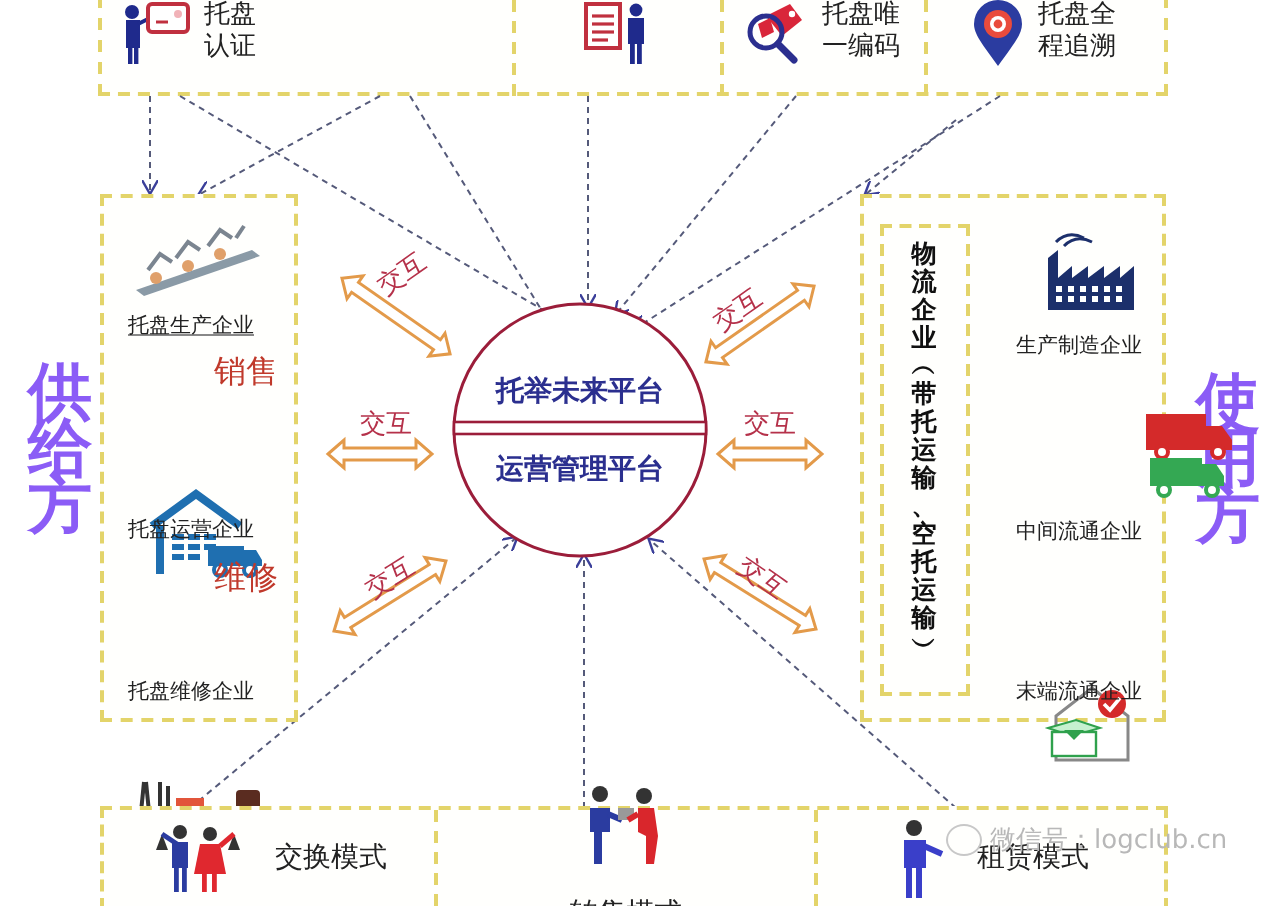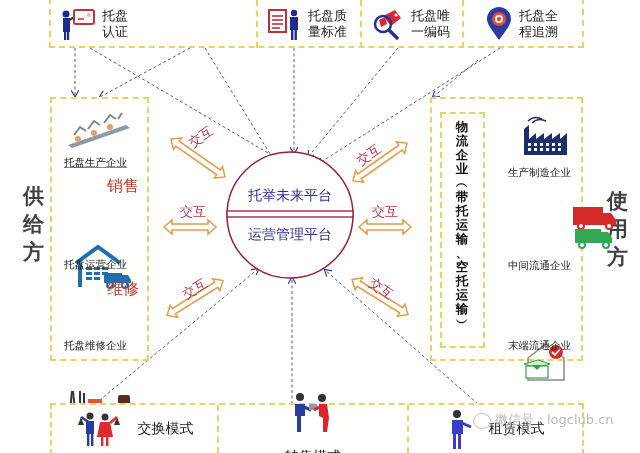--- a/index.html
+++ b/index.html
@@ -1,28 +1,28 @@
 <!DOCTYPE html>
 <html><head>
 <meta charset="utf-8">
 <style>
   html, body { margin:0; padding:0; background:#ffffff; }
   body { width:640px; height:453px; position:relative; overflow:hidden;
          font-family:"DejaVu Sans","Liberation Sans",sans-serif; color:#222; }
   .abs { position:absolute; }
   .dash-box { position:absolute; border:2px dashed #e3d46a; box-sizing:border-box; background:#fffffd; }
-  .top-cell { position:absolute; top:0; height:48px; display:flex; align-items:center; justify-content:center; gap:6px; box-sizing:border-box; }
+  .top-cell { position:absolute; top:0; height:48px; display:flex; align-items:flex-start; justify-content:center; gap:6px; box-sizing:border-box; }
   .top-cell + .top-cell { border-left:2px dashed #e3d46a; }
   .top-text { font-size:13px; line-height:16px; color:#222; width:42px; }
   .icon { display:inline-block; position:relative; }
-  .side-label { position:absolute; font-weight:bold; font-size:21px; line-height:28px; width:30px; text-align:right; color:#404040; }
+  .side-label { position:absolute; font-weight:bold; font-size:32px; line-height:28px; width:30px; text-align:right; color:#8b5cf6; }
   .ent-label { position:absolute; font-size:10.5px; color:#222; white-space:nowrap; text-decoration:underline; text-decoration-color:#888; }
   .small-red { position:absolute; font-size:16px; color:#c0392b; }
   .interact { position:absolute; font-size:13px; color:#b5314a; }
-  .circle-text { position:absolute; font-weight:normal; font-size:14px; color:#2b2f8f; text-align:center; width:120px; }
+  .circle-text { position:absolute; font-weight:bold; font-size:14px; color:#2b2f8f; text-align:center; width:120px; }
   .vertical-text { position:absolute; font-weight:bold; font-size:12.5px; line-height:14px; width:16px; text-align:center; color:#111; }
   .bottom-cell { position:absolute; top:0; height:100%; display:flex; align-items:center; justify-content:center; gap:16px; box-sizing:border-box; }
   .bottom-cell + .bottom-cell { border-left:2px dashed #e3d46a; }
   .bottom-text { font-size:14px; color:#222; }
   .watermark { position:absolute; font-size:13px; color:#b8b8b8; white-space:nowrap; }
   svg.overlay { position:absolute; left:0; top:0; pointer-events:none; }
 </style>
 </head>
 <body>
 
@@ -52,24 +52,20 @@
         <line x1="4" y1="8" x2="15" y2="8" stroke="#c0303f" stroke-width="1.6"></line>
         <line x1="4" y1="12" x2="15" y2="12" stroke="#c0303f" stroke-width="1.6"></line>
         <line x1="4" y1="16" x2="15" y2="16" stroke="#c0303f" stroke-width="1.6"></line>
         <line x1="4" y1="20" x2="12" y2="20" stroke="#c0303f" stroke-width="1.6"></line>
         <circle cx="26" cy="5" r="3.2" fill="#1f2a8c"></circle>
         <rect x="22" y="9" width="8" height="13" fill="#1f2a8c"></rect>
         <rect x="23" y="22" width="2.4" height="10" fill="#1f2a8c"></rect>
         <rect x="26.5" y="22" width="2.4" height="10" fill="#1f2a8c"></rect>
       </svg>
     </span>
-    <div class="top-text">
-        <div>托盘质</div>
-        <div>量标准</div>
-      </div>
   </div>
   <div class="top-cell" style="left:309px;width:102px;">
     <span class="icon" style="width:34px;height:32px;">
       <svg width="34" height="32" viewBox="0 0 34 32">
         <polygon points="12,8 24,2 30,10 20,18" fill="#d9263a"></polygon>
         <circle cx="25" cy="7" r="1.6" fill="#fff"></circle>
         <circle cx="12" cy="16" r="8" fill="none" stroke="#2b2f8f" stroke-width="2.5"></circle>
         <polygon points="8,12 14,9 16,16 10,19" fill="#d9263a"></polygon>
         <line x1="18" y1="22" x2="26" y2="30" stroke="#2b2f8f" stroke-width="3.5" stroke-linecap="round"></line>
       </svg>

